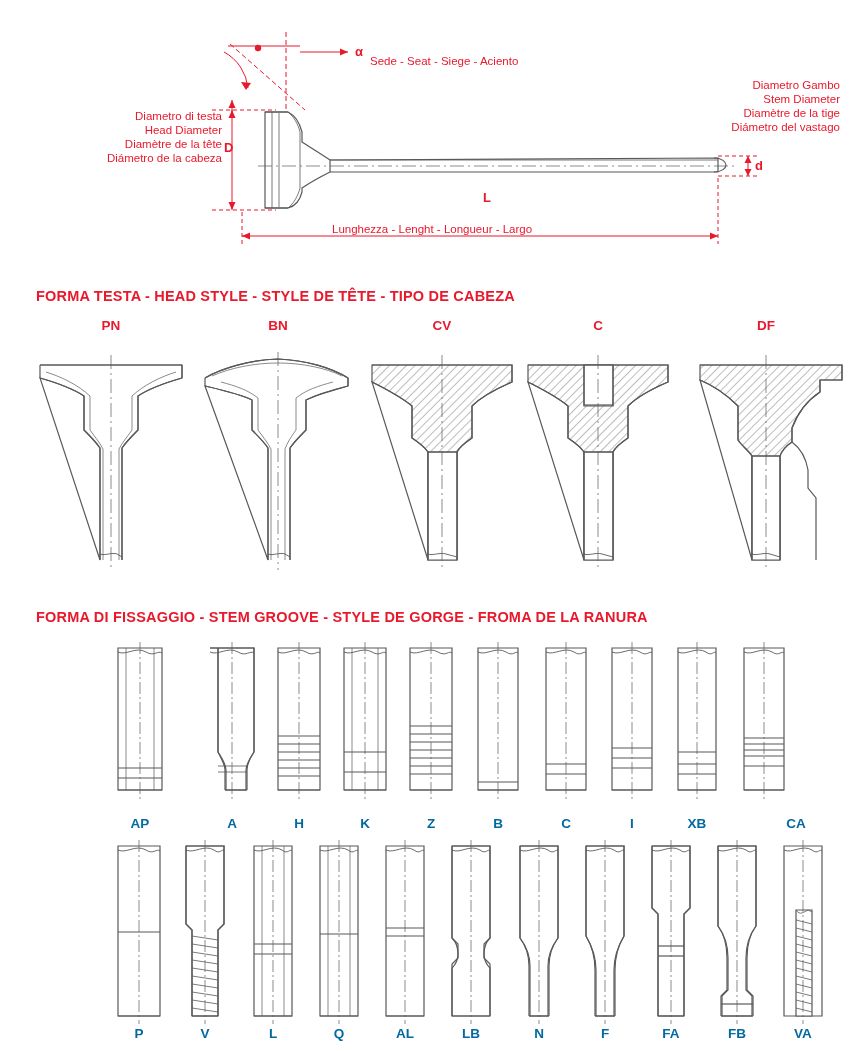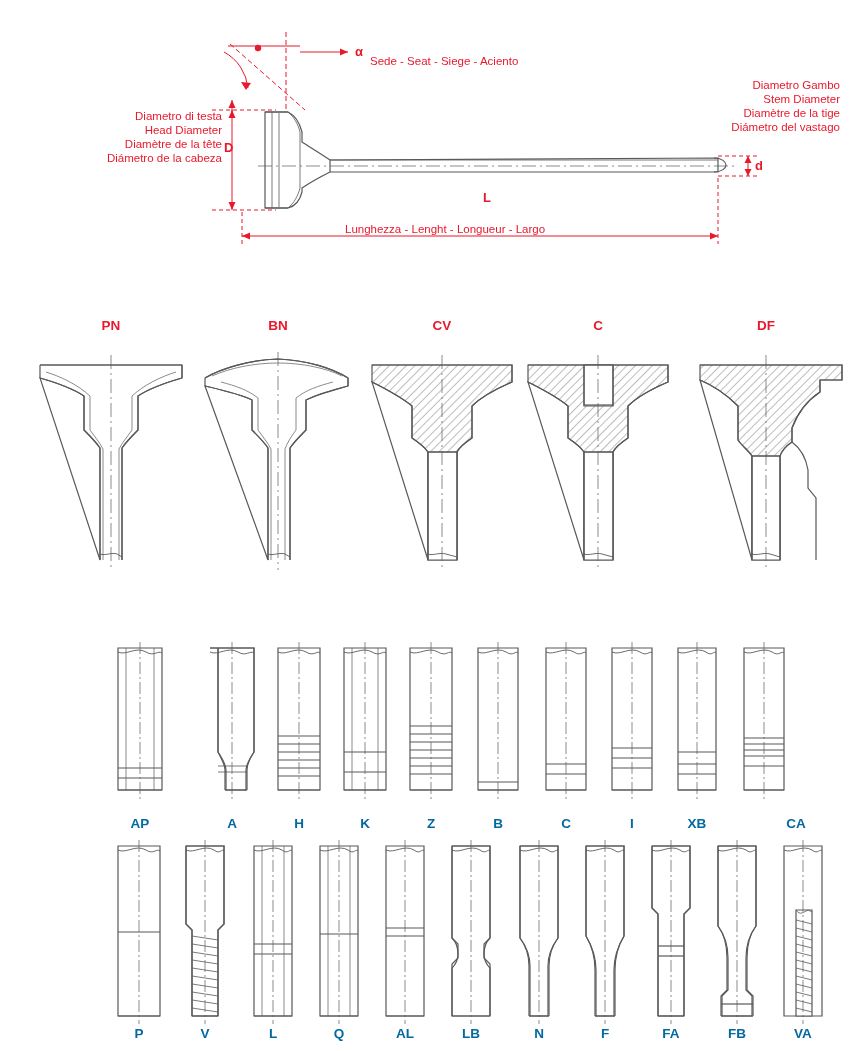--- a/index.html
+++ b/index.html
@@ -140,22 +140,23 @@
 
   <div class="lbl-bold" style="left:224px; top:140px;">D</div>
 
   <div class="lbl right" style="left:600px; top:78px; width:240px;">Diametro Gambo</div>
   <div class="lbl right" style="left:600px; top:92px; width:240px;">Stem Diameter</div>
   <div class="lbl right" style="left:600px; top:106px; width:240px;">Diamètre de la tige</div>
   <div class="lbl right" style="left:600px; top:120px; width:240px;">Diámetro del vastago</div>
 
   <div class="lbl-bold" style="left:755px; top:158px;">d</div>
   <div class="lbl-bold" style="left:483px; top:190px;">L</div>
-  <div class="lbl" style="left:345px; top:222px;">Lunghezza - Lenght - Longueur - Largo</div>
-
+  <div class="lbl" style="left:332px; top:222px;">Lunghezza - Lenght - Longueur - Largo</div>
+
+  <div class="section-title" id="title-head">FORMA TESTA - HEAD STYLE - STYLE DE TÊTE - TIPO DE CABEZA</div>
 
   <svg width="860" height="280" style="top:330px;">
     <defs>
       <pattern id="hatchL" patternUnits="userSpaceOnUse" width="6" height="6" patternTransform="rotate(45)">
         <line x1="0" y1="0" x2="0" y2="6" stroke="#58595b" stroke-width="0.8"></line>
       </pattern>
       <pattern id="hatchR" patternUnits="userSpaceOnUse" width="6" height="6" patternTransform="rotate(-45)">
         <line x1="0" y1="0" x2="0" y2="6" stroke="#58595b" stroke-width="0.8"></line>
       </pattern>
     </defs>
@@ -240,20 +241,21 @@
       <path d="M766,25 L766,240" stroke-width="0.7" stroke-dasharray="14,4,2,4" fill="none"></path>
     </g>
   </svg>
 
   <div class="head-code" style="left:111px; top:318px;">PN</div>
   <div class="head-code" style="left:278px; top:318px;">BN</div>
   <div class="head-code" style="left:442px; top:318px;">CV</div>
   <div class="head-code" style="left:598px; top:318px;">C</div>
   <div class="head-code" style="left:766px; top:318px;">DF</div>
 
+  <div class="section-title" id="title-groove">FORMA DI FISSAGGIO - STEM GROOVE - STYLE DE GORGE - FROMA DE LA RANURA</div>
 
   <svg width="860" height="190" style="top:640px;">
     <g stroke="#58595b" stroke-width="1.2" fill="none">
 
       <g>
         <path d="M118,8 L162,8 L162,150 L118,150 Z" fill="#ffffff"></path>
         <path d="M118,12 C126,16 136,6 146,12 C154,17 158,10 162,13" stroke-width="0.9"></path>
         <path d="M118,128 L162,128"></path>
         <path d="M118,138 L162,138"></path>
         <path d="M118,150 L162,150"></path>

